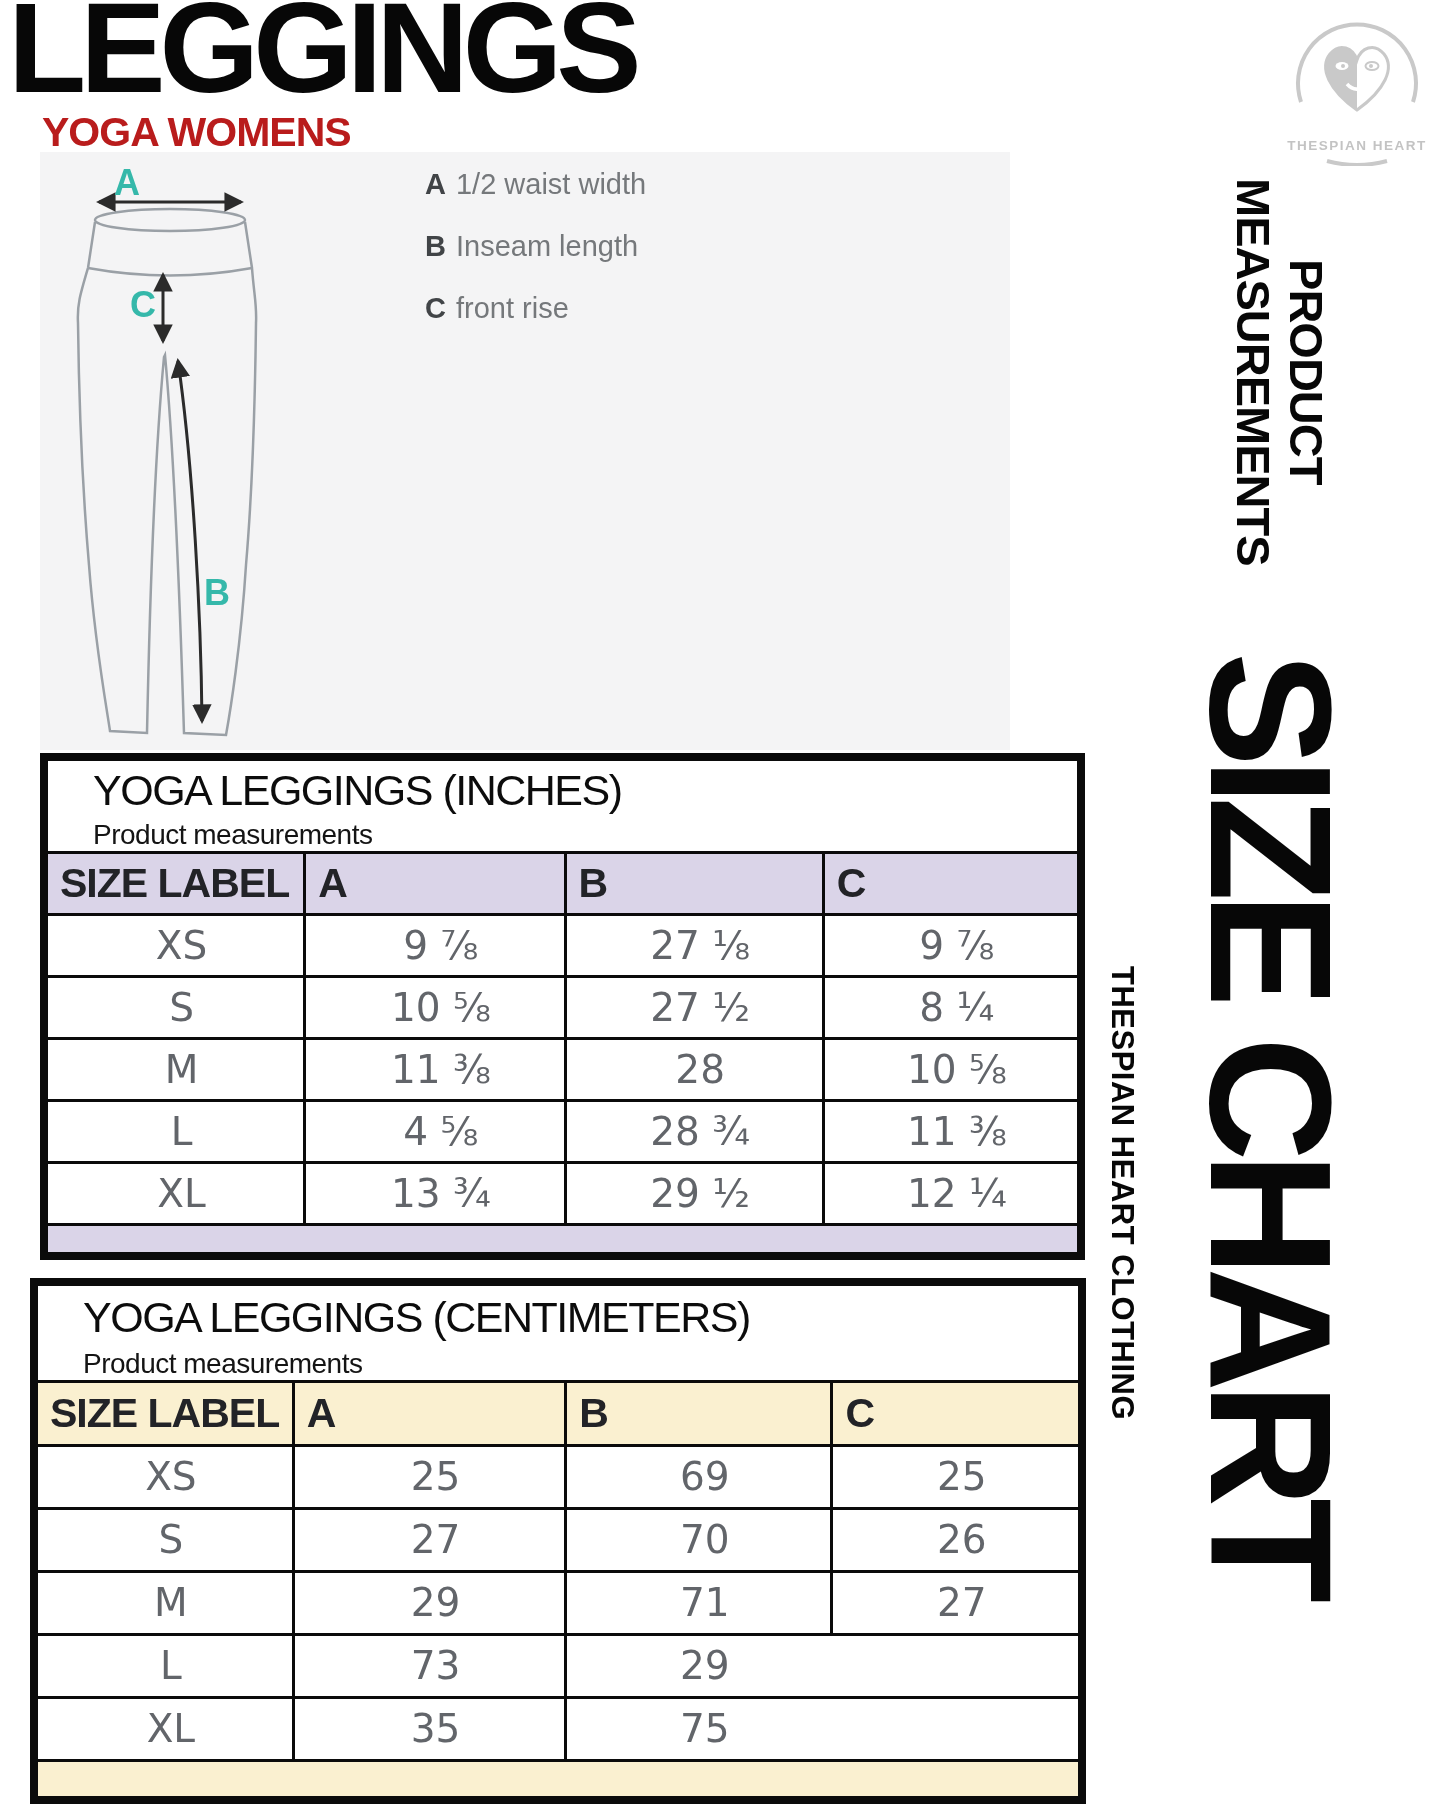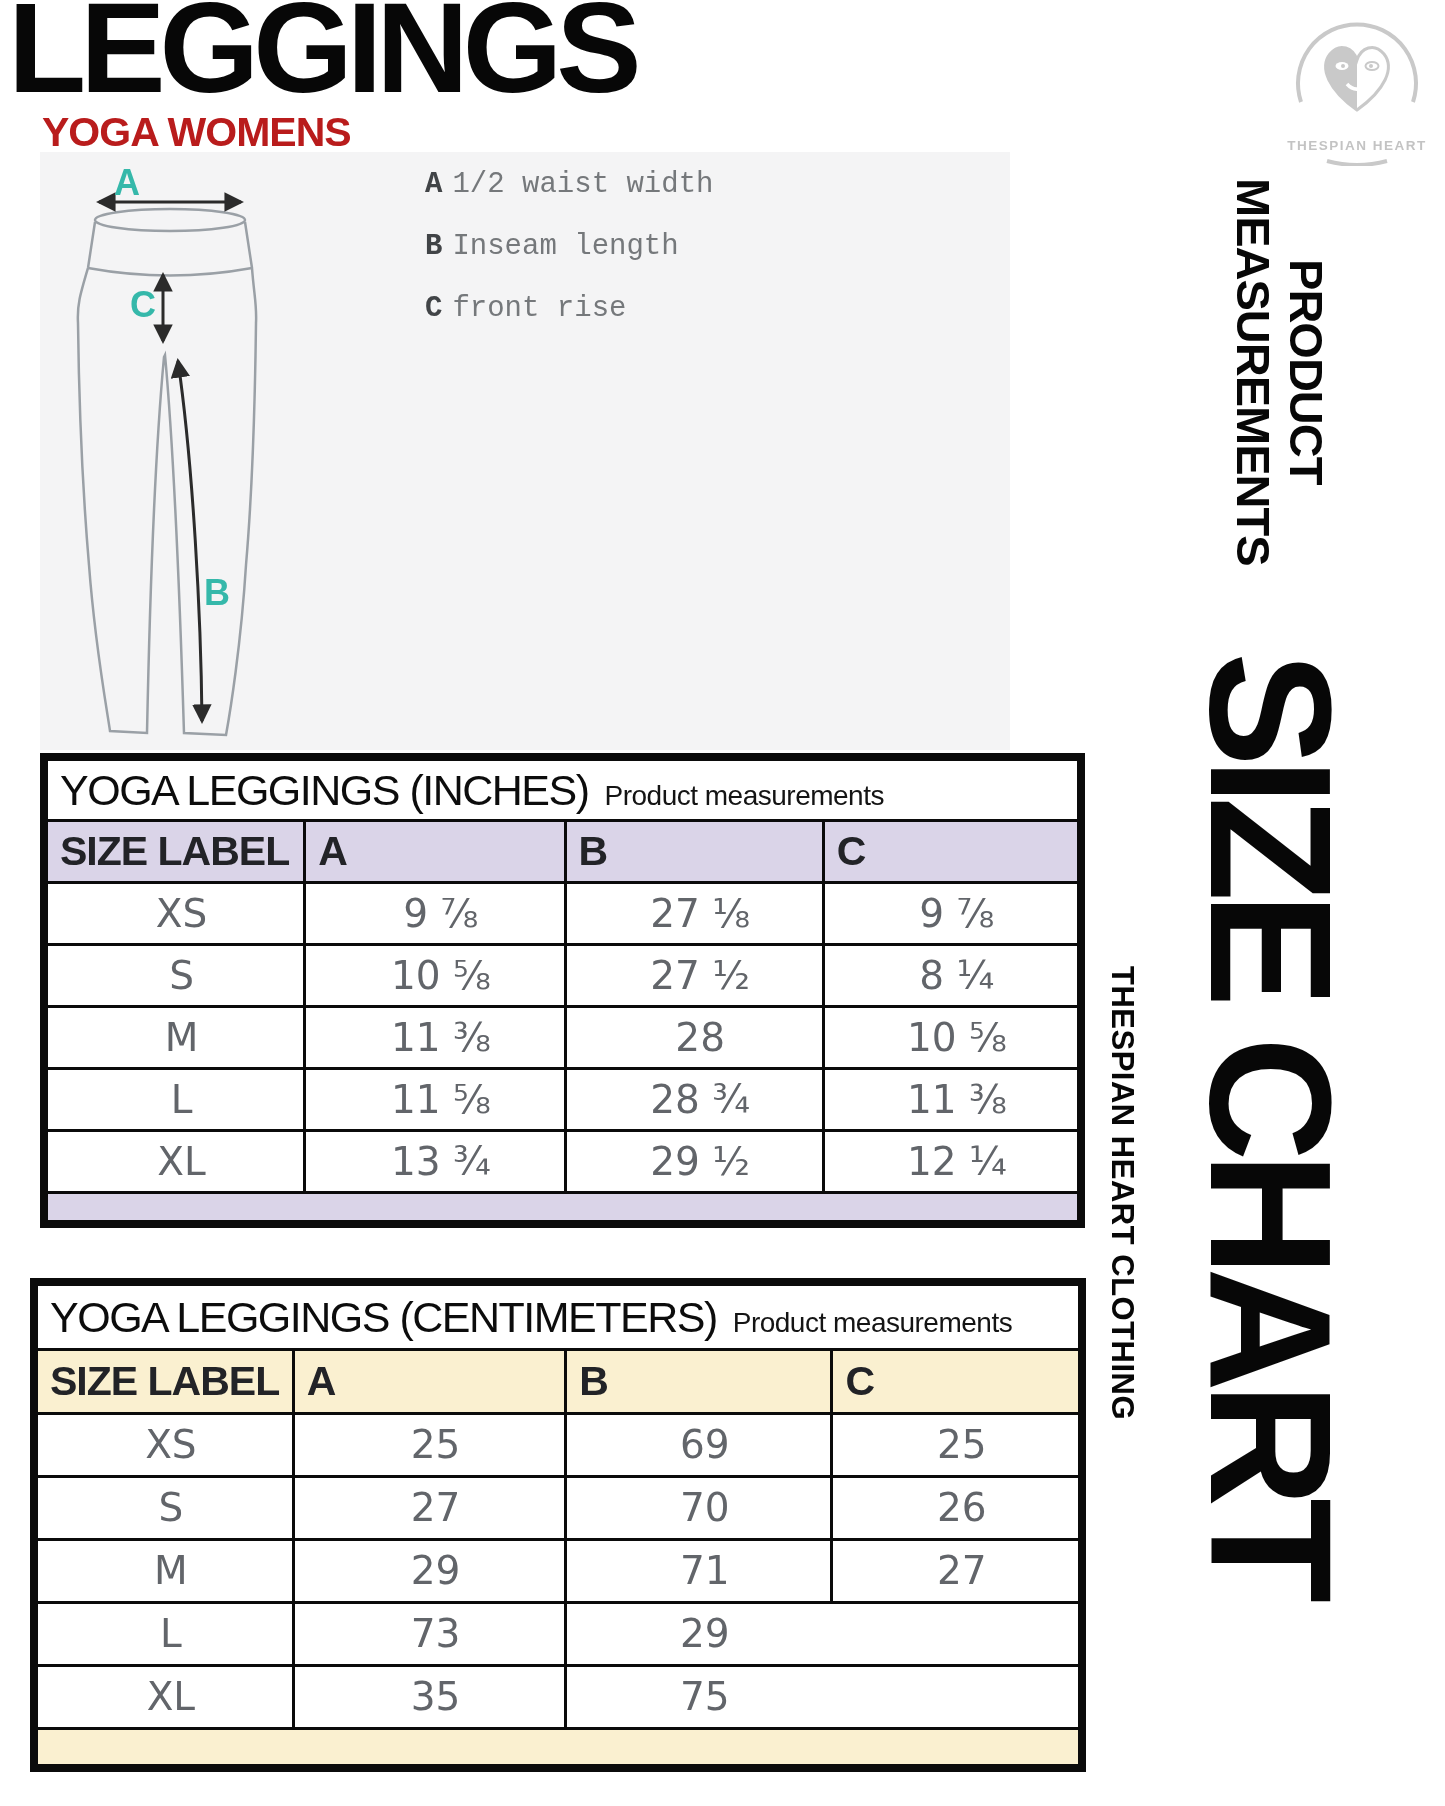--- a/index.html
+++ b/index.html
@@ -17,40 +17,40 @@
     position:absolute; left:42px; top:112px; line-height:1;
     font-size:41px; font-weight:800; letter-spacing:-1px; color:#b91c1c;
   }
 
   
   .diagram-panel {
     position:absolute; left:40px; top:152px; width:970px; height:598px;
     background:#f4f4f5;
   }
   .leggings-svg { position:absolute; left:15px; top:13px; }
-  .legend { position:absolute; left:385px; top:18px;font-family:Liberation Mono, monospace; }
+  .legend { position:absolute; left:385px; top:18px; }
   .legend-row { margin-bottom:33px; font-size:29px; line-height:29px; color:#75787b; }
   .legend-key { font-weight:800; color:#414447; margin-right:10px; }
 
   
   .logo-svg { position:absolute; left:1283px; top:14px; }
 
   
   .vtext { position:absolute; transform-origin:top left; transform:rotate(90deg); white-space:nowrap; color:#070707; }
   .v-product { left:1332px; top:178px; font-size:47px; font-weight:800; line-height:1.12; letter-spacing:-1px; text-align:center; white-space:normal; width:max-content; }
   .v-product span { display:block; }
   .v-sizechart { left:1352px; top:652px; font-size:172px; font-weight:900; letter-spacing:-9px; line-height:0.95; }
   .v-brand { left:1140px; top:966px; font-size:31px; font-weight:800; letter-spacing:0.5px; }
 
   
   .size-table { position:absolute; background:#fff; border:8px solid #0b0b0b; }
   .size-table.inches { left:40px; top:753px; width:1029px; }
   .size-table.cm     { left:30px; top:1278px; width:1040px; }
 
-  .st-title { display:flex; align-items:baseline; padding-left:12px; border-bottom:3px solid #0b0b0b; background:#fff; }
+  .st-title { display:flex; align-items:baseline; padding-left:29px; border-bottom:3px solid #0b0b0b; background:#fff;flex-direction:column; }
   .st-title .big   { font-size:43px; font-weight:500; letter-spacing:-1.5px; line-height:58px; color:#0c0c0c; white-space:nowrap; }
   .st-title .small { font-size:28px; font-weight:500; letter-spacing:-0.5px; margin-left:16px; color:#141414; white-space:nowrap; }
   .cm .st-title .big { line-height:62px; }
 
   .st-grid-row { display:grid; }
   .inches .st-grid-row { grid-template-columns:24.8% 25.3% 25.1% 24.8%; }
   .cm     .st-grid-row { grid-template-columns:24.4% 26.2% 25.6% 23.8%; }
 
   .st-cell { padding-left:12px; border-left:3px solid #0b0b0b; overflow:hidden; white-space:nowrap; }
   .st-cell:first-child { border-left:none; }
@@ -168,21 +168,21 @@
       <div class="st-cell">8 ¼</div>
     </div>
     <div class="st-grid-row st-row">
       <div class="st-cell">M</div>
       <div class="st-cell">11 ⅜</div>
       <div class="st-cell">28</div>
       <div class="st-cell">10 ⅝</div>
     </div>
     <div class="st-grid-row st-row">
       <div class="st-cell">L</div>
-      <div class="st-cell">11 ⅝</div>
+      <div class="st-cell">4 ⅝</div>
       <div class="st-cell">28 ¾</div>
       <div class="st-cell">11 ⅜</div>
     </div>
     <div class="st-grid-row st-row">
       <div class="st-cell">XL</div>
       <div class="st-cell">13 ¾</div>
       <div class="st-cell">29 ½</div>
       <div class="st-cell">12 ¼</div>
     </div>
     <div class="st-footer"></div>

